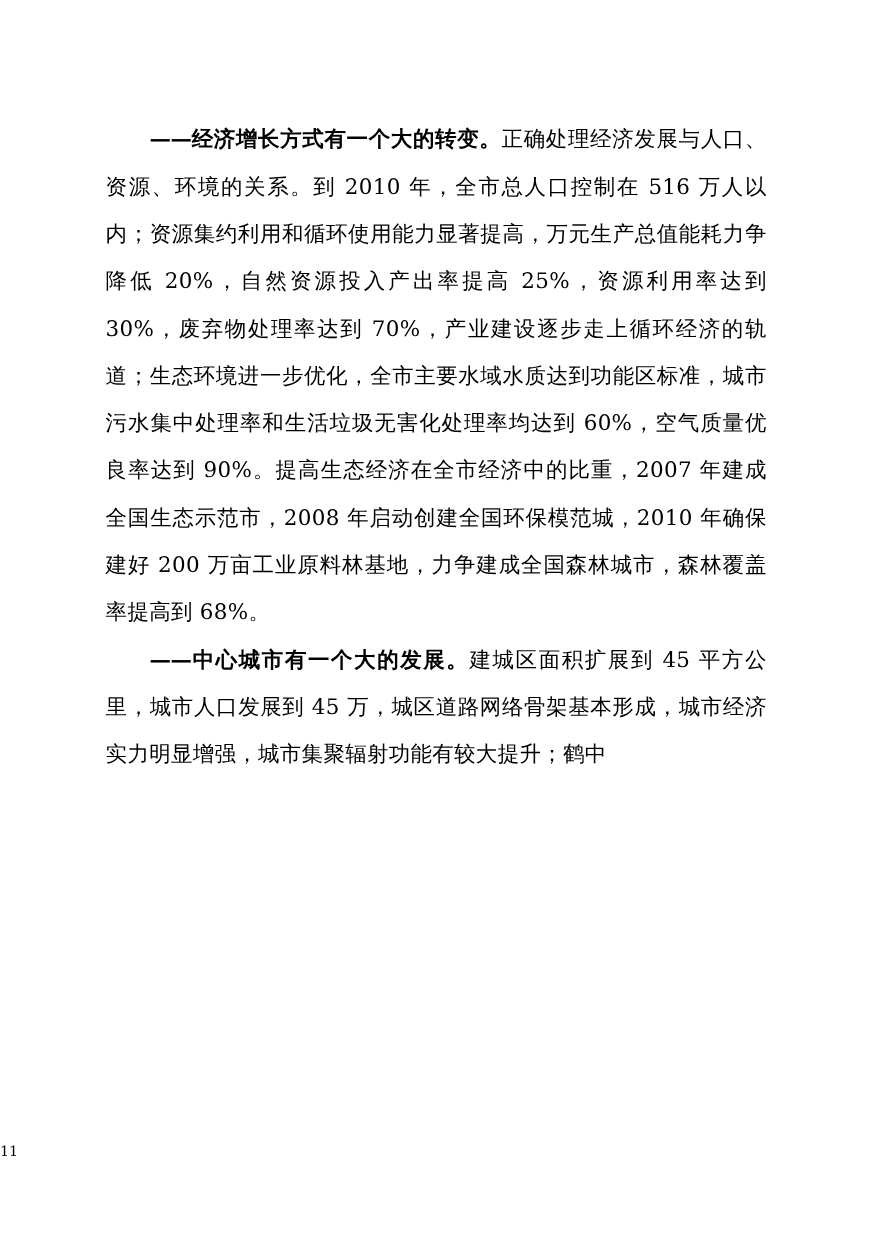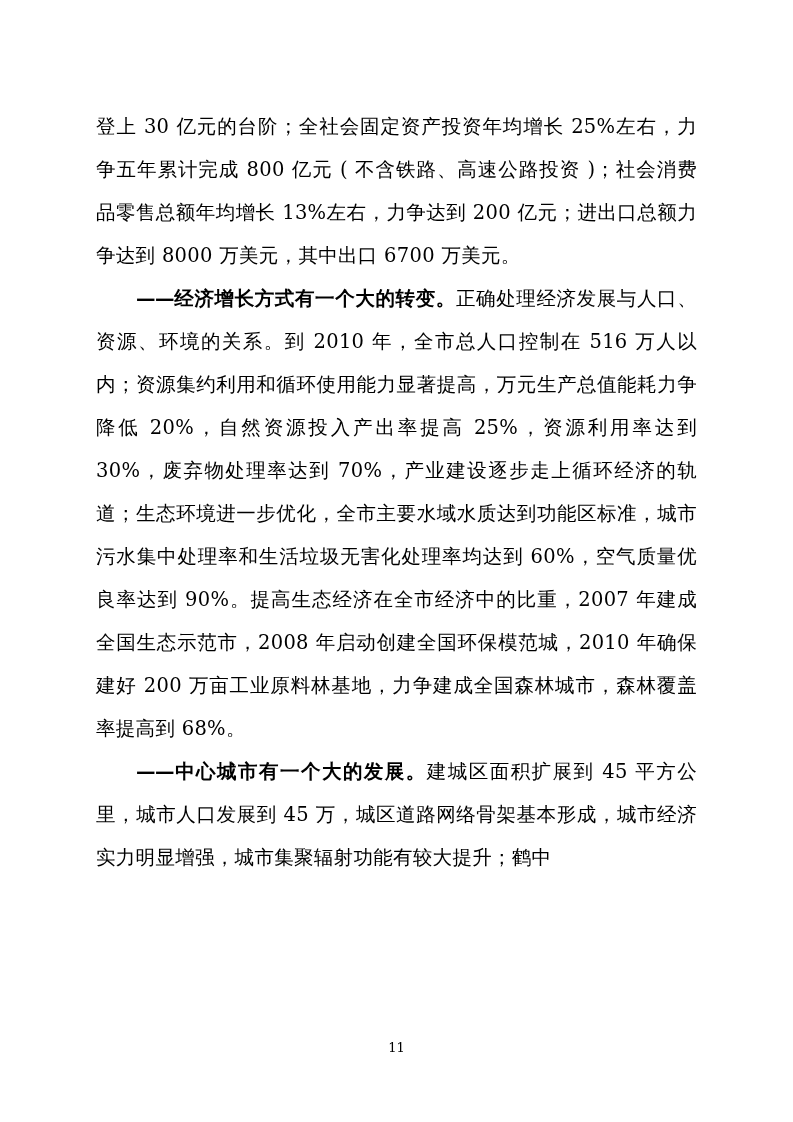--- a/index.html
+++ b/index.html
@@ -46,35 +46,32 @@
     letter-spacing: -0.5px;
   }
   .bold {
     font-weight: bold;
   }
   .page-number {
     position: absolute;
     left: 0;
     right: 0;
     top: 1040px;
-    text-align: center;
+    text-align: left;
     font-size: 13px;
     font-family: "DejaVu Serif", "Liberation Serif", serif;
     color: #000000;
   }
 </style>
 </head>
 <body>
 
 <div class="page">
   <div class="doc-body">
 
-    <p class="para">
-      <span>登上 30 亿元的台阶；全社会固定资产投资年均增长 25%左右，力争五年累计完成 800 亿元 ( 不含铁路、高速公路投资 )；社会消费品零售总额年均增长 13%左右，力争达到 200 亿元；进出口总额力争达到 8000 万美元，其中出口 6700 万美元。</span>
-    </p>
 
 
     <p class="para indent">
       <span class="bold dash">——</span><span class="bold">经济增长方式有一个大的转变。</span><span>正确处理经济发展与人口、资源、环境的关系。到 2010 年，全市总人口控制在 516 万人以内；资源集约利用和循环使用能力显著提高，万元生产总值能耗力争降低 20%，自然资源投入产出率提高 25%，资源利用率达到 30%，废弃物处理率达到 70%，产业建设逐步走上循环经济的轨道；生态环境进一步优化，全市主要水域水质达到功能区标准，城市污水集中处理率和生活垃圾无害化处理率均达到 60%，空气质量优良率达到 90%。提高生态经济在全市经济中的比重，2007 年建成全国生态示范市，2008 年启动创建全国环保模范城，2010 年确保建好 200 万亩工业原料林基地，力争建成全国森林城市，森林覆盖率提高到 68%。</span>
     </p>
 
     <p class="para indent">
       <span class="bold dash">——</span><span class="bold">中心城市有一个大的发展。</span><span>建城区面积扩展到 45 平方公里，城市人口发展到 45 万，城区道路网络骨架基本形成，城市经济实力明显增强，城市集聚辐射功能有较大提升；鹤中</span>
     </p>
 

